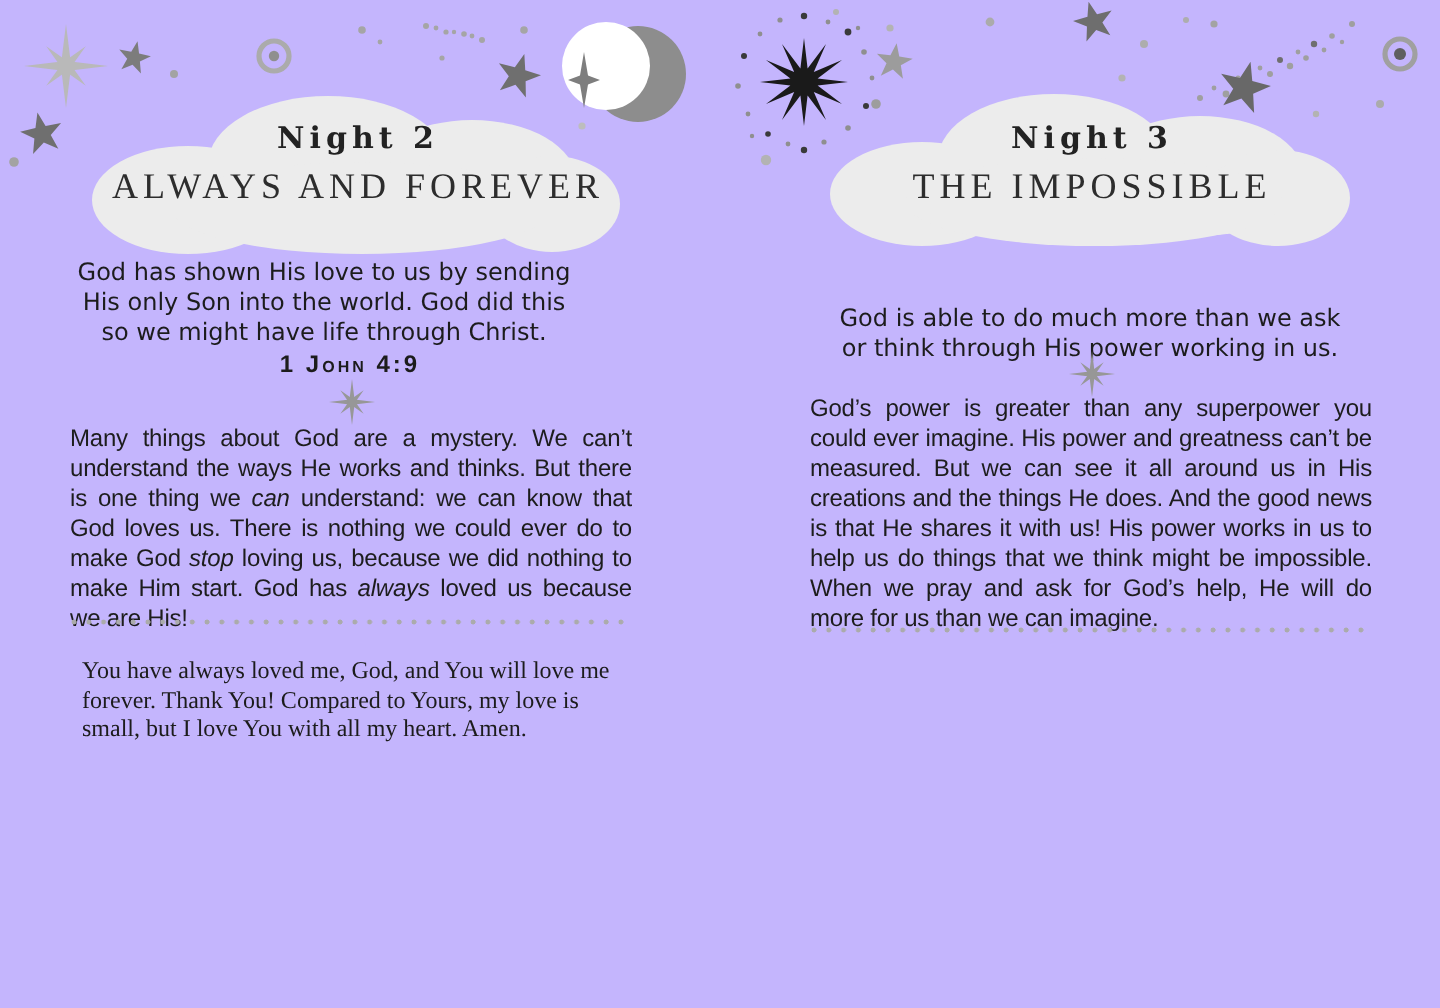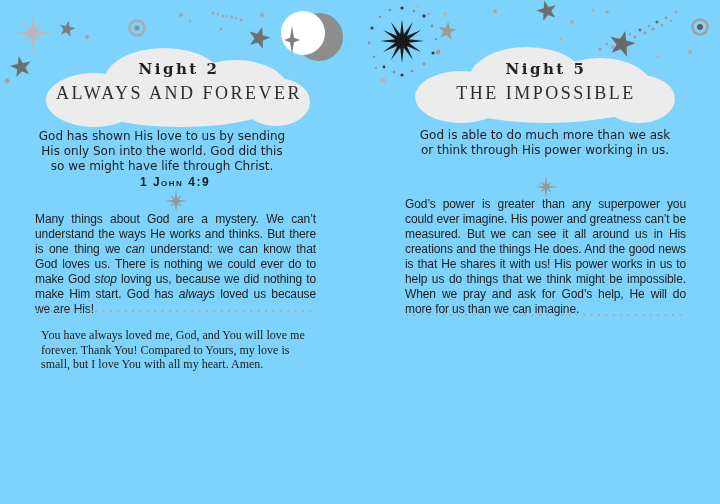--- a/index.html
+++ b/index.html
@@ -1,16 +1,16 @@
 <!DOCTYPE html>
 <html><head>
 <meta charset="utf-8">
 <style>
   html,body{margin:0;padding:0;background:#fff;}
-  .spread{position:relative;width:720px;height:504px;background:#7dd3fc;overflow:hidden;
+  .spread{position:relative;width:720px;height:504px;background:#c4b5fd;overflow:hidden;
           font-family:"Liberation Sans",sans-serif;color:#1f1f1f;}
   .page{position:absolute;top:0;width:360px;height:504px;}
   .page.left{left:0;}
   .page.right{left:360px;}
   .deco{position:absolute;left:0;top:0;}
   .cloud{position:absolute;}
   .cloud svg{position:absolute;left:0;top:0;}
   .cloud-text{position:absolute;left:0;top:0;width:100%;text-align:center;}
   .night{font-family:"DejaVu Serif",serif;font-weight:700;font-size:15px;
          letter-spacing:2.5px;color:#222;}
@@ -193,27 +193,27 @@
       <svg width="262" height="80" viewBox="0 0 262 80">
         <g fill="#ececec">
           <ellipse cx="46" cy="52" rx="46" ry="26"></ellipse>
           <ellipse cx="112" cy="35" rx="58" ry="33"></ellipse>
           <ellipse cx="185" cy="43" rx="52" ry="30"></ellipse>
           <ellipse cx="224" cy="54" rx="36" ry="24"></ellipse>
           <ellipse cx="132" cy="56" rx="94" ry="22"></ellipse>
         </g>
       </svg>
       <div class="cloud-text">
-        <div class="night" style="margin-top:15px;">Night 5</div>
+        <div class="night" style="margin-top:15px;">Night 3</div>
         <div class="title">THE IMPOSSIBLE</div>
       </div>
     </div>
 
     <div class="verse" style="left:45px;top:128px;width:280px;">
-      <div class="inner" style="max-width:252px;">God is able to do much more than we ask or think through His power working in us.</div>
+      <div class="inner" style="max-width:252px;margin-top:24px;">God is able to do much more than we ask or think through His power working in us.</div>
     </div>
 
 
     <svg class="stardiv" style="left:173px;top:175px;" width="26" height="24" viewBox="-13 -12 26 24">
       <g fill="#979797" transform="scale(0.55)">
         <path d="M0,-21 L2.3,-2.3 L21,0 L2.3,2.3 L0,21 L-2.3,2.3 L-21,0 L-2.3,-2.3 Z"></path>
         <path d="M0,-15 L2.2,-2.2 L15,0 L2.2,2.2 L0,15 L-2.2,2.2 L-15,0 L-2.2,-2.2 Z" transform="rotate(45)"></path>
       </g>
     </svg>
 

